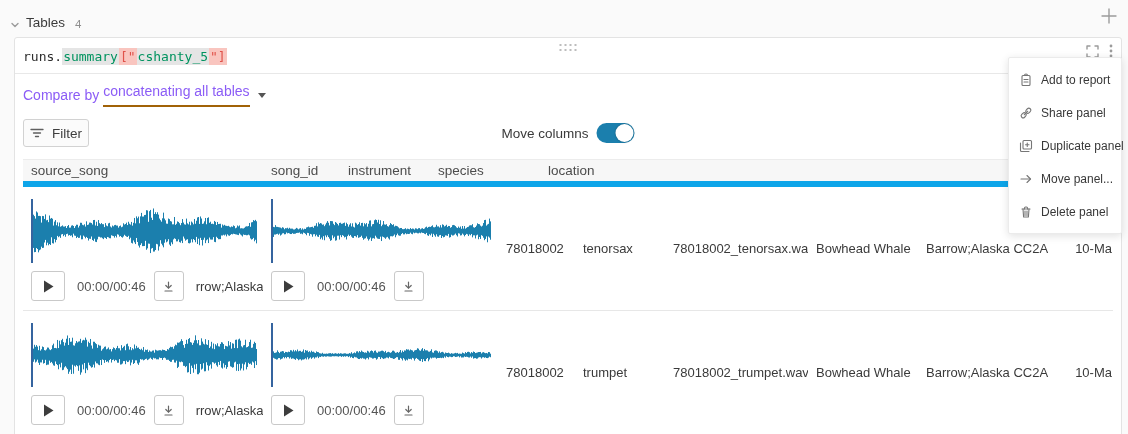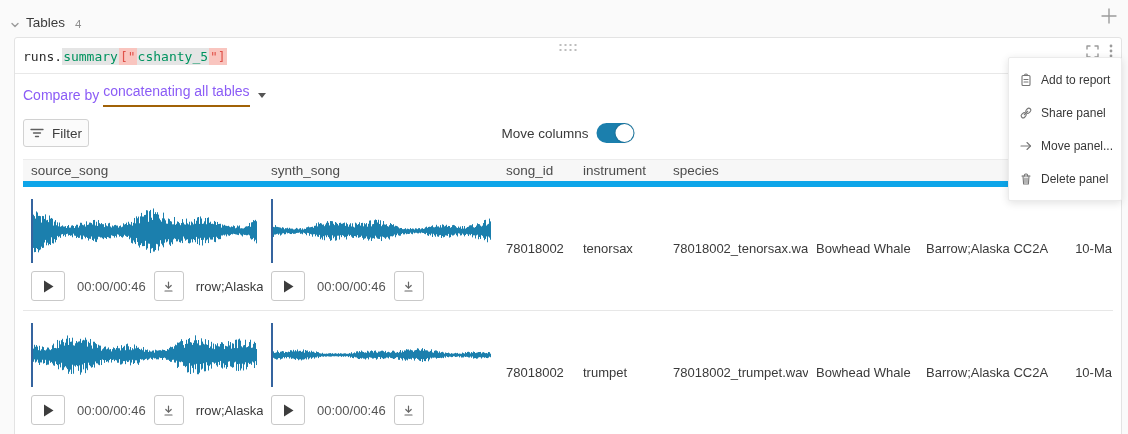--- a/index.html
+++ b/index.html
@@ -136,24 +136,24 @@
       <span>Move columns</span>
       <div class="toggle">
           <div class="knob"></div>
         </div>
     </div>
   </div>
 
   <div class="table">
     <div class="thead">
       <div class="cell c0">source_song</div>
-      <div class="cell c1">synth_song</div>
       <div class="cell c2">song_id</div>
       <div class="cell c3">instrument</div>
       <div class="cell c5">species</div>
+      <div class="cell c6">location</div>
       <div class="cell c7"></div>
     </div>
 
     <div class="trow">
       <div class="cell c0 audio-cell">
         <div class="wavebox">
           <svg class="waveform" width="226" height="64" viewBox="0 0 226 64">
               <path d="M0.5 20.836047372943156V51.73925825692079M1.5 13.419810198867236V43.56541968169907M2.5 15.69878269639462V48.93157088506031M3.5 17.15188594268315V53.18930055546117M4.5 19.600740155580596V52.98948110905557M5.5 12.433237335002474V49.034285884310876M6.5 13.514937765580974V50.05767015459554M7.5 16.927930702295953V53.33789642621834M8.5 16.888463333150053V51.25059498376392M9.5 17.163708360394956V50.467163257809545M10.5 23.59832298135339V47.65895346467407M11.5 16.942291311035223V49.025541761879666M12.5 17.108806920882778V48.752453433432606M13.5 19.90876640442034V43.50930791351321M14.5 15.379409005872724V40.91820749269803M15.5 21.332331726391384V46.30993755590689M16.5 20.897830266360643V43.70510509483553M17.5 23.149317390963063V46.31134331684971M18.5 16.508865389404342V45.045828711831504M19.5 19.69376214962481V45.97080125049672M20.5 18.96236853338275V38.26887719160774M21.5 19.731419478037317V44.20034546786877M22.5 26.565989229963428V44.53448977755477M23.5 22.635252717134165V40.11084620722848M24.5 21.079452909744063V43.355333924090374M25.5 26.246136820096282V40.90364145587982M26.5 23.32873317141854V36.911512261631934M27.5 27.320427860828083V38.21298639981796M28.5 23.534859671241705V37.32030058658135M29.5 27.730955337432945V38.86267263026486M30.5 27.17718279772064V35.46046461224531M31.5 26.436544474573907V35.03397177827396M32.5 27.55068977886474V37.176121719640896M33.5 27.595369030723038V35.78876130577416M34.5 27.10608219838168V37.796112521936564M35.5 29.004569866641393V35.10840358660762M36.5 27.10833569111138V34.708639865265475M37.5 25.99840898836827V36.635032439626876M38.5 28.6461239718471V36.02510951819879M39.5 28.59130991020941V36.83850834214551M40.5 26.630392251571777V36.36623684996645M41.5 26.26710586382084V38.2724892086325M42.5 26.957027917656564V34.69613598097565M43.5 29.033330565843546V36.57419745278505M44.5 27.215373584073447V36.84369230716761M45.5 25.713529378085685V39.05583616364561M46.5 25.776222351986227V37.9040697359239M47.5 28.518283101867155V38.91325224273153M48.5 26.71987687269699V38.76823484291305M49.5 23.74531835429969V36.41413110017716M50.5 23.81871513680453V40.3291138738264M51.5 25.804648027763193V40.27622936995425M52.5 26.30820973187356V36.63083369883239M53.5 25.30655759780526V37.70865312759016M54.5 27.56826596655976V39.33854190126836M55.5 22.33024062786004V37.95091433613816M56.5 25.96262096712905V38.99132920972604M57.5 25.525236897132665V41.53161230051766M58.5 23.60059762108074V39.71458123188307M59.5 23.619459410800744V39.865334562996M60.5 24.064339431212844V37.48841330136573M61.5 25.558434845514533V41.03889708976093M62.5 21.05211548183645V41.894297283966615M63.5 20.93083127688759V39.76491579658133M64.5 26.50989672646267V42.75594121486325M65.5 22.74663465072539V43.071791116885315M66.5 26.97444599789238V40.400598190204015M67.5 21.02354843537273V37.75610370612063M68.5 24.167219093616517V37.820816796514286M69.5 25.152280970469604V38.52705017298121M70.5 24.0525932470323V38.39855235672173M71.5 25.16037247668293V39.270279379538025M72.5 25.234920790305562V40.11891260533265M73.5 28.09502769095506V38.50765683963933M74.5 24.123079876355042V39.02571253409652M75.5 26.53226266234835V39.97346459384339M76.5 27.222014219197764V38.026331550318M77.5 24.385761155071766V38.38954200102713M78.5 23.834889436893015V39.179033959068114M79.5 27.507463696586534V39.307289927758276M80.5 28.485823731796792V36.28145772870361M81.5 26.570180328210284V36.75862237666908M82.5 27.368621863822213V37.10475704991529M83.5 26.141511477032896V38.6214311559197M84.5 25.877108269577686V36.91429217162896M85.5 26.539268904816186V38.46106579075938M86.5 26.585680385852598V35.29544834151588M87.5 28.61765703474908V35.70499521032313M88.5 27.166533291833712V37.646252442121316M89.5 26.536392653672422V36.97894529033911M90.5 28.227478902335072V38.084028229600236M91.5 27.651043185963125V38.68182915736633M92.5 24.302760652063355V37.47847513144151M93.5 25.55450392312725V35.79488664299516M94.5 25.01745086168112V36.838764443775375M95.5 23.67515706596319V37.599704302647794M96.5 26.054362323379348V38.007474761617715M97.5 22.76765320250326V36.83691065609379M98.5 24.713460862890155V40.245400276022316M99.5 25.60666772981045V38.73255390831903M100.5 22.935692341251844V43.86016486863751M101.5 26.63083679771849V44.51490076112045M102.5 23.803564981107527V41.43289396871577M103.5 18.94033157010777V43.338431259469395M104.5 24.383453822477797V45.06694259122487M105.5 17.372114137530435V38.972602154868696M106.5 19.235599314069475V42.97781513742537M107.5 17.583017928973774V46.58583888460092M108.5 24.281494477136704V48.54548466426955M109.5 17.373028569365633V45.92630520517519M110.5 13.88208698868818V44.2658043480381M111.5 17.54229955679186V47.14477222401045M112.5 17.552507305500953V47.10056162588463M113.5 16.05938412977965V46.97972831881812M114.5 15.866376478527886V41.83384239367972M115.5 11.173679301254015V50.77654658353729M116.5 11.447280071182302V49.35660883319324M117.5 22.818106606456098V44.586404855360676M118.5 12.212333156872546V44.778601369498794M119.5 10.928748812543706V54.08109625249254M120.5 18.71717373282206V49.59636374378482M121.5 20.972052072931447V48.95565150255179M122.5 9.476940110465158V52.607989860671125M123.5 15.010693095980642V52.51858235224361M124.5 13.219828917611537V51.00911122749913M125.5 15.096370791064636V44.87810444224892M126.5 13.254386606845326V45.35488440087277M127.5 15.6360041673464V51.585330593507564M128.5 19.54537031026888V47.446624982774594M129.5 21.189277124399197V41.205220541587835M130.5 22.690758573345946V44.70313460344159M131.5 19.311690381461258V46.40104396435773M132.5 13.627219262046928V48.33906737939373M133.5 19.59224051789552V43.760162835512105M134.5 21.317852721361835V40.349139908936934M135.5 24.60356019592077V43.292149825631554M136.5 24.755633326544988V42.415411367585406M137.5 19.52696712498456V40.21121399232105M138.5 20.174733599020982V45.546931772156384M139.5 22.095269087675963V46.94103261105458M140.5 22.57391210315162V43.35671920579M141.5 25.328667690177454V45.215031945154244M142.5 25.309435224268054V40.41622227518113M143.5 17.988395923310257V39.32960182163317M144.5 25.862886528480388V39.93028855411839M145.5 24.77409260186245V42.415235391666855M146.5 22.405739154939177V42.35242860030746M147.5 22.937730627346326V40.40733548497873M148.5 24.205195006221153V43.11817455413693M149.5 26.180983034044598V43.6592502366092M150.5 24.059730398512862V41.76641276249653M151.5 20.07091561731002V44.084154162567884M152.5 23.559625385386802V37.54112734629132M153.5 25.33855831527117V39.572625866153615M154.5 25.65838230154911V41.68332150800623M155.5 19.604834719990723V40.73840349468821M156.5 24.37914324389377V40.210678702280134M157.5 25.426214816870946V44.123269427961475M158.5 22.76510376071266V44.428424438159475M159.5 26.24715429632753V43.70668714972295M160.5 22.546425936579148V40.31304961530897M161.5 23.59875529738465V43.39534111500439M162.5 25.33448069603814V40.08509731618138M163.5 19.979729837219715V41.08622949622558M164.5 24.766605417073446V43.26342375684392M165.5 21.706578699978145V37.911074971243124M166.5 18.483377311779538V45.025684695460626M167.5 18.028164141147087V39.70427409727021M168.5 24.9160833442261V46.20584689809278M169.5 17.47782710367485V38.836434315763405M170.5 19.502175492920706V41.02724608651792M171.5 24.901505384444885V46.51863249210233M172.5 24.48884894489174V40.77103663158308M173.5 22.351477491551062V38.68673105280443M174.5 18.976547787081337V44.13469126005001M175.5 25.244204263344102V41.33555573997713M176.5 18.94281649205707V40.37319240291413M177.5 18.350883173807894V44.06731499346114M178.5 23.78675278483094V38.531537128288235M179.5 22.689318233930106V40.48365526212324M180.5 24.924034833695202V40.63253795021571M181.5 24.662182022353115V40.58247634088417M182.5 25.170892716047508V38.13361360343149M183.5 21.93147474029515V42.85637693848256M184.5 22.86939411382319V43.1779199962139M185.5 26.008883262024V37.78662019020562M186.5 22.948913252922694V38.947795290139254M187.5 25.069181262486886V40.24857741431206M188.5 24.84722563661232V40.200764514517445M189.5 24.764523217396455V40.10146994136994M190.5 28.638506650042334V36.45708517727359M191.5 25.464690963763296V36.51981553668402M192.5 26.592125503515085V35.77694544911391M193.5 25.823614027390622V36.484652955310054M194.5 26.675347819739187V35.548306721662456M195.5 26.848674743521084V37.40526010197867M196.5 27.10048038250499V35.32448204234405M197.5 26.81001932498923V36.45005419047567M198.5 27.629545496422157V36.81712138042785M199.5 28.250535826032923V35.89464194352695M200.5 27.415694862872797V35.053299650458605M201.5 27.846177402385972V35.37838299131871M202.5 26.43094536295504V34.72657337506313M203.5 27.114539800198923V35.01712739251868M204.5 29.280750683541527V35.33788062302611M205.5 28.65551586946903V35.50601258457656M206.5 26.474539175825075V35.84174901286958M207.5 27.406216589088462V36.10941415587808M208.5 26.423991972556408V34.368133331732416M209.5 29.388870928883915V35.5208269356144M210.5 29.197919471366884V36.4033456780843M211.5 29.405113414639665V37.47235312298266M212.5 29.472807019583474V35.51095096002193M213.5 28.752674987508392V35.961523156329584M214.5 27.696362965359985V35.89371115778414M215.5 27.282823201213393V36.29194309141729M216.5 27.402379633452526V36.20066124518537M217.5 27.023596930965176V35.61520025116534M218.5 23.959877538343648V36.39765003647373M219.5 27.798725296317713V39.4471026573702M220.5 23.36843542898044V40.564311252544144M221.5 23.11763763814141V40.136956404139156M222.5 21.09138911520919V38.90428477432265M223.5 21.824535020214853V42.29061417779255M224.5 20.845974878842235V40.78011158239069M225.5 22.26278998049297V44.35270805182708" stroke="#1b7fad" stroke-width="1" fill="none"></path>
             </svg>
           <div class="cursor"></div>
@@ -279,20 +279,29 @@
         <g transform="rotate(-45 7 7)">
           <rect x="1" y="5" width="5.5" height="4" rx="2"></rect>
           <rect x="7.5" y="5" width="5.5" height="4" rx="2"></rect>
           <line x1="4.5" y1="7" x2="9.5" y2="7"></line>
         </g>
       </svg>
     <span>Share panel</span>
   </div>
   <div class="menu-item">
     <svg width="14" height="14" viewBox="0 0 14 14" class="mi">
+        <rect x="4" y="1.5" width="8.5" height="8.5" rx="1"></rect>
+        <path d="M10 12.5 H2.5 a1 1 0 0 1 -1 -1 V4"></path>
+        <line x1="8.25" y1="4" x2="8.25" y2="7.5"></line>
+        <line x1="6.5" y1="5.75" x2="10" y2="5.75"></line>
+      </svg>
+    <span>Duplicate panel</span>
+  </div>
+  <div class="menu-item">
+    <svg width="14" height="14" viewBox="0 0 14 14" class="mi">
         <line x1="2" y1="7" x2="11.5" y2="7"></line>
         <polyline points="8,3.5 11.5,7 8,10.5"></polyline>
       </svg>
     <span>Move panel...</span>
   </div>
   <div class="menu-item">
     <svg width="14" height="14" viewBox="0 0 14 14" class="mi">
         <path d="M3 4 h8"></path>
         <path d="M5.5 4 V3 a1 1 0 0 1 1 -1 h1 a1 1 0 0 1 1 1 V4"></path>
         <path d="M4 4 l.6 8 h4.8 l.6 -8"></path>

